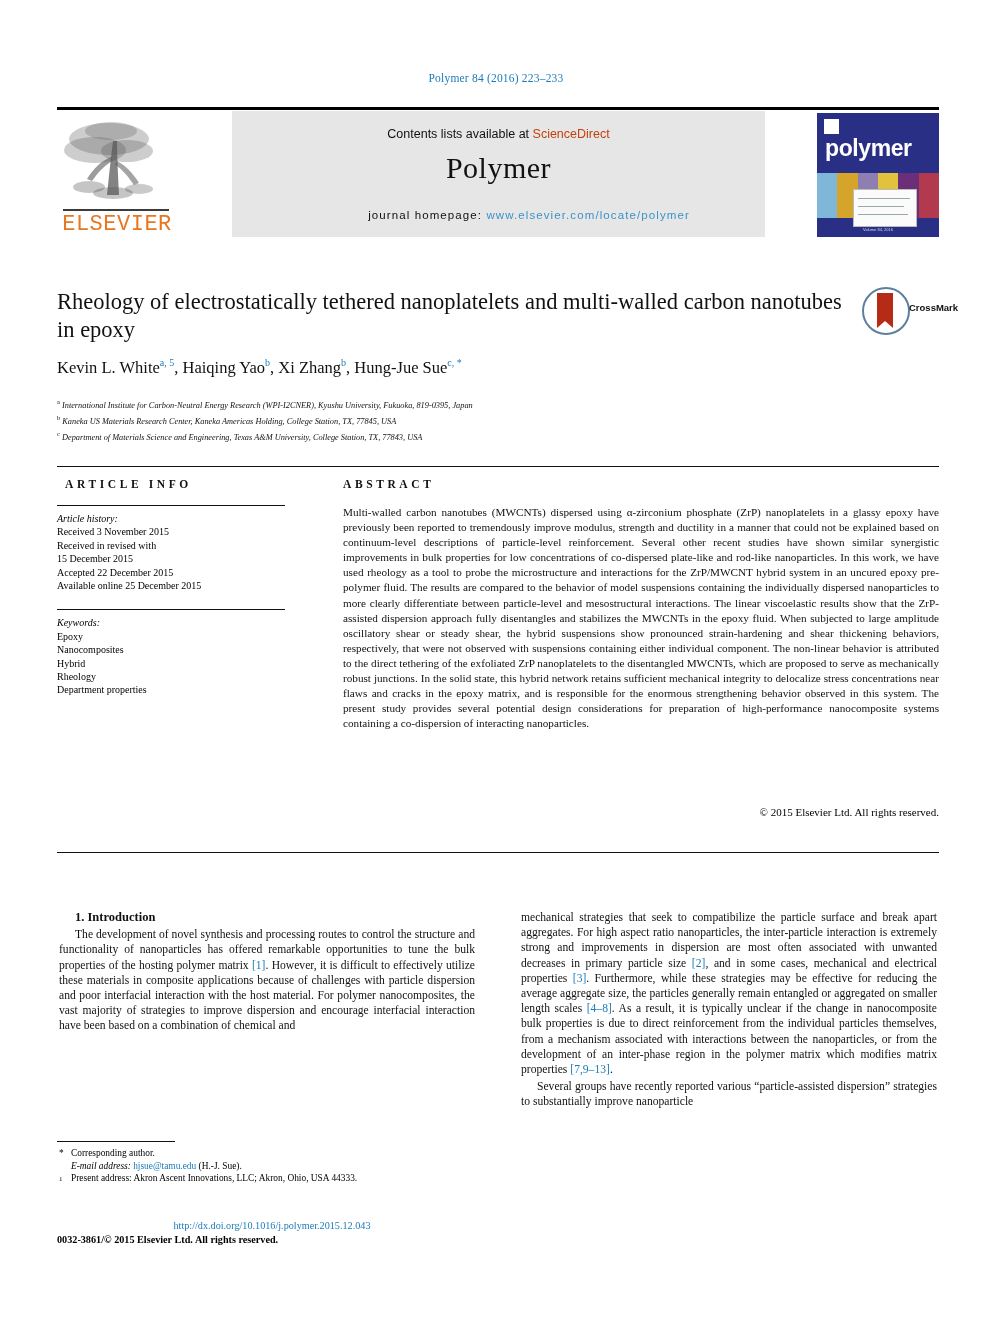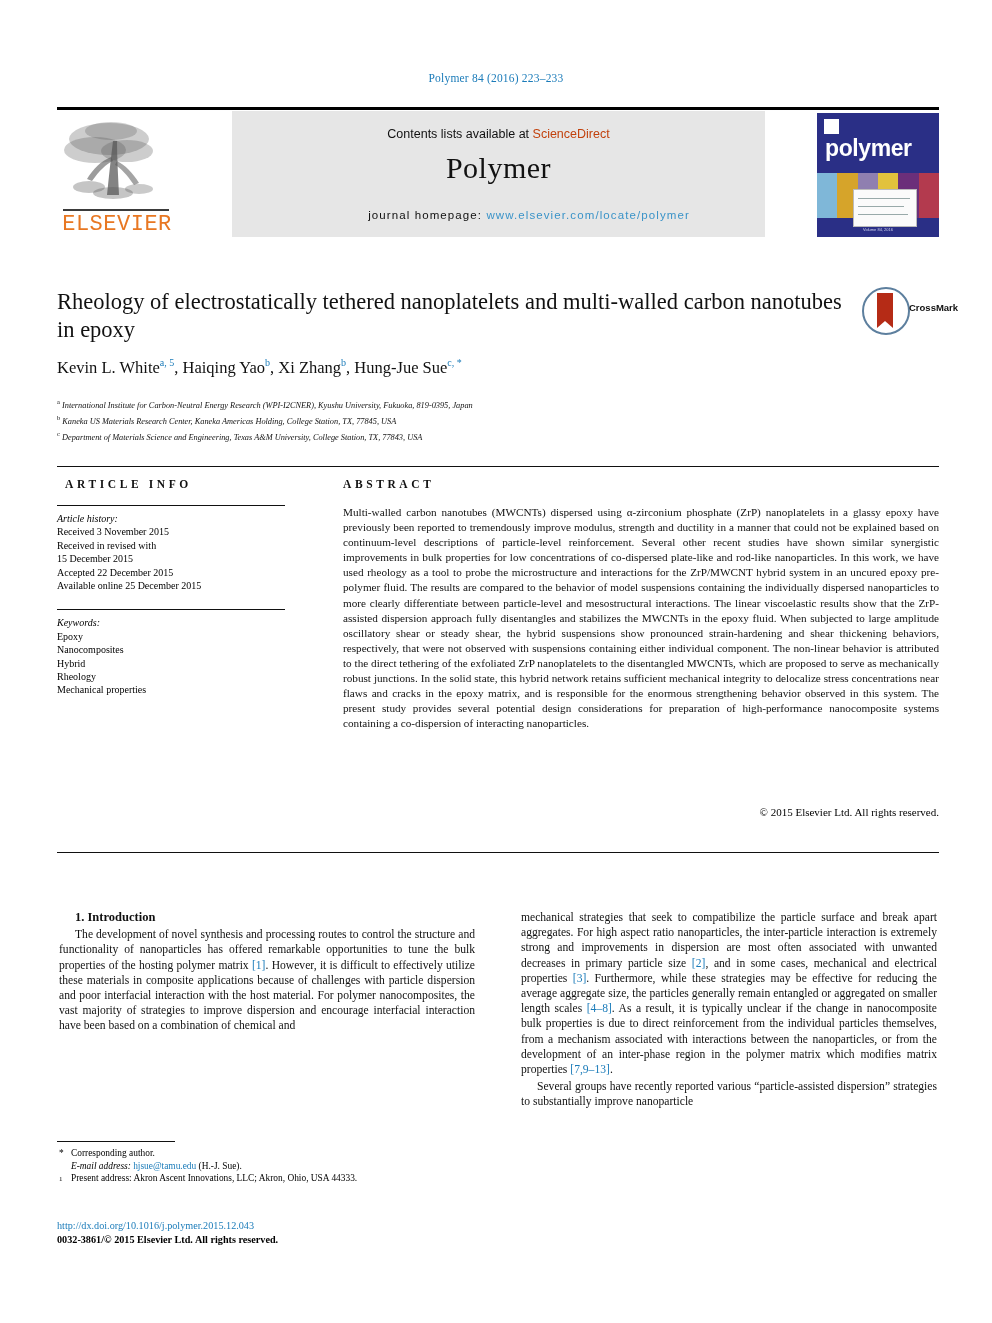--- a/index.html
+++ b/index.html
@@ -334,21 +334,21 @@
   .fn a, .link { color: #1a7bb9; text-decoration: none; }
 
   .doi-block {
     position: absolute;
     left: 57px; top: 1219px;
     width: 430px;
     font-size: 10.2px;
     line-height: 14px;
     font-family: "Liberation Serif", serif;
   }
-  .doi-block .doi { color: #1a7bb9; }
+  .doi-block .doi { color: #1a7bb9; text-align: center; }
   .doi-block .issn { font-weight: bold; }
 </style>
 </head>
 <body>
 
 <div class="page">
 
   <div class="runhead">Polymer 84 (2016) 223–233</div>
 
   <div class="masthead">
@@ -439,21 +439,21 @@
     <div>Received in revised with</div>
     <div>15 December 2015</div>
     <div>Accepted 22 December 2015</div>
     <div>Available online 25 December 2015</div>
     <div class="rule" style="margin-top:17px;"></div>
     <div class="lbl">Keywords:</div>
     <div>Epoxy</div>
     <div>Nanocomposites</div>
     <div>Hybrid</div>
     <div>Rheology</div>
-    <div>Mechanical properties</div>
+    <div>Department properties</div>
   </div>
 
   <div class="col-abs">Multi-walled carbon nanotubes (MWCNTs) dispersed using α-zirconium phosphate (ZrP) nanoplatelets in a glassy epoxy have previously been reported to tremendously improve modulus, strength and ductility in a manner that could not be explained based on continuum-level descriptions of particle-level reinforcement. Several other recent studies have shown similar synergistic improvements in bulk properties for low concentrations of co-dispersed plate-like and rod-like nanoparticles. In this work, we have used rheology as a tool to probe the microstructure and interactions for the ZrP/MWCNT hybrid system in an uncured epoxy pre-polymer fluid. The results are compared to the behavior of model suspensions containing the individually dispersed nanoparticles to more clearly differentiate between particle-level and mesostructural interactions. The linear viscoelastic results show that the ZrP-assisted dispersion approach fully disentangles and stabilizes the MWCNTs in the epoxy fluid. When subjected to large amplitude oscillatory shear or steady shear, the hybrid suspensions show pronounced strain-hardening and shear thickening behaviors, respectively, that were not observed with suspensions containing either individual component. The non-linear behavior is attributed to the direct tethering of the exfoliated ZrP nanoplatelets to the disentangled MWCNTs, which are proposed to serve as mechanically robust junctions. In the solid state, this hybrid network retains sufficient mechanical integrity to delocalize stress concentrations near flaws and cracks in the epoxy matrix, and is responsible for the enormous strengthening behavior observed in this system. The present study provides several potential design considerations for preparation of high-performance nanocomposite systems containing a co-dispersion of interacting nanoparticles.</div>
   <div class="copyright">© 2015 Elsevier Ltd. All rights reserved.</div>
 
   <div class="body-col" style="left:57px; top:908px;">
     <p class="h-section">1. Introduction</p>
     <p class="first"><span>The development of novel synthesis and processing routes to control the structure and functionality of nanoparticles has offered remarkable opportunities to tune the bulk properties of the hosting polymer matrix </span><span class="cite">[1]</span><span>. However, it is difficult to effectively utilize these materials in composite applications because of challenges with particle dispersion and poor interfacial interaction with the host material. For polymer nanocomposites, the vast majority of strategies to improve dispersion and encourage interfacial interaction have been based on a combination of chemical and</span></p>
   </div>
 

